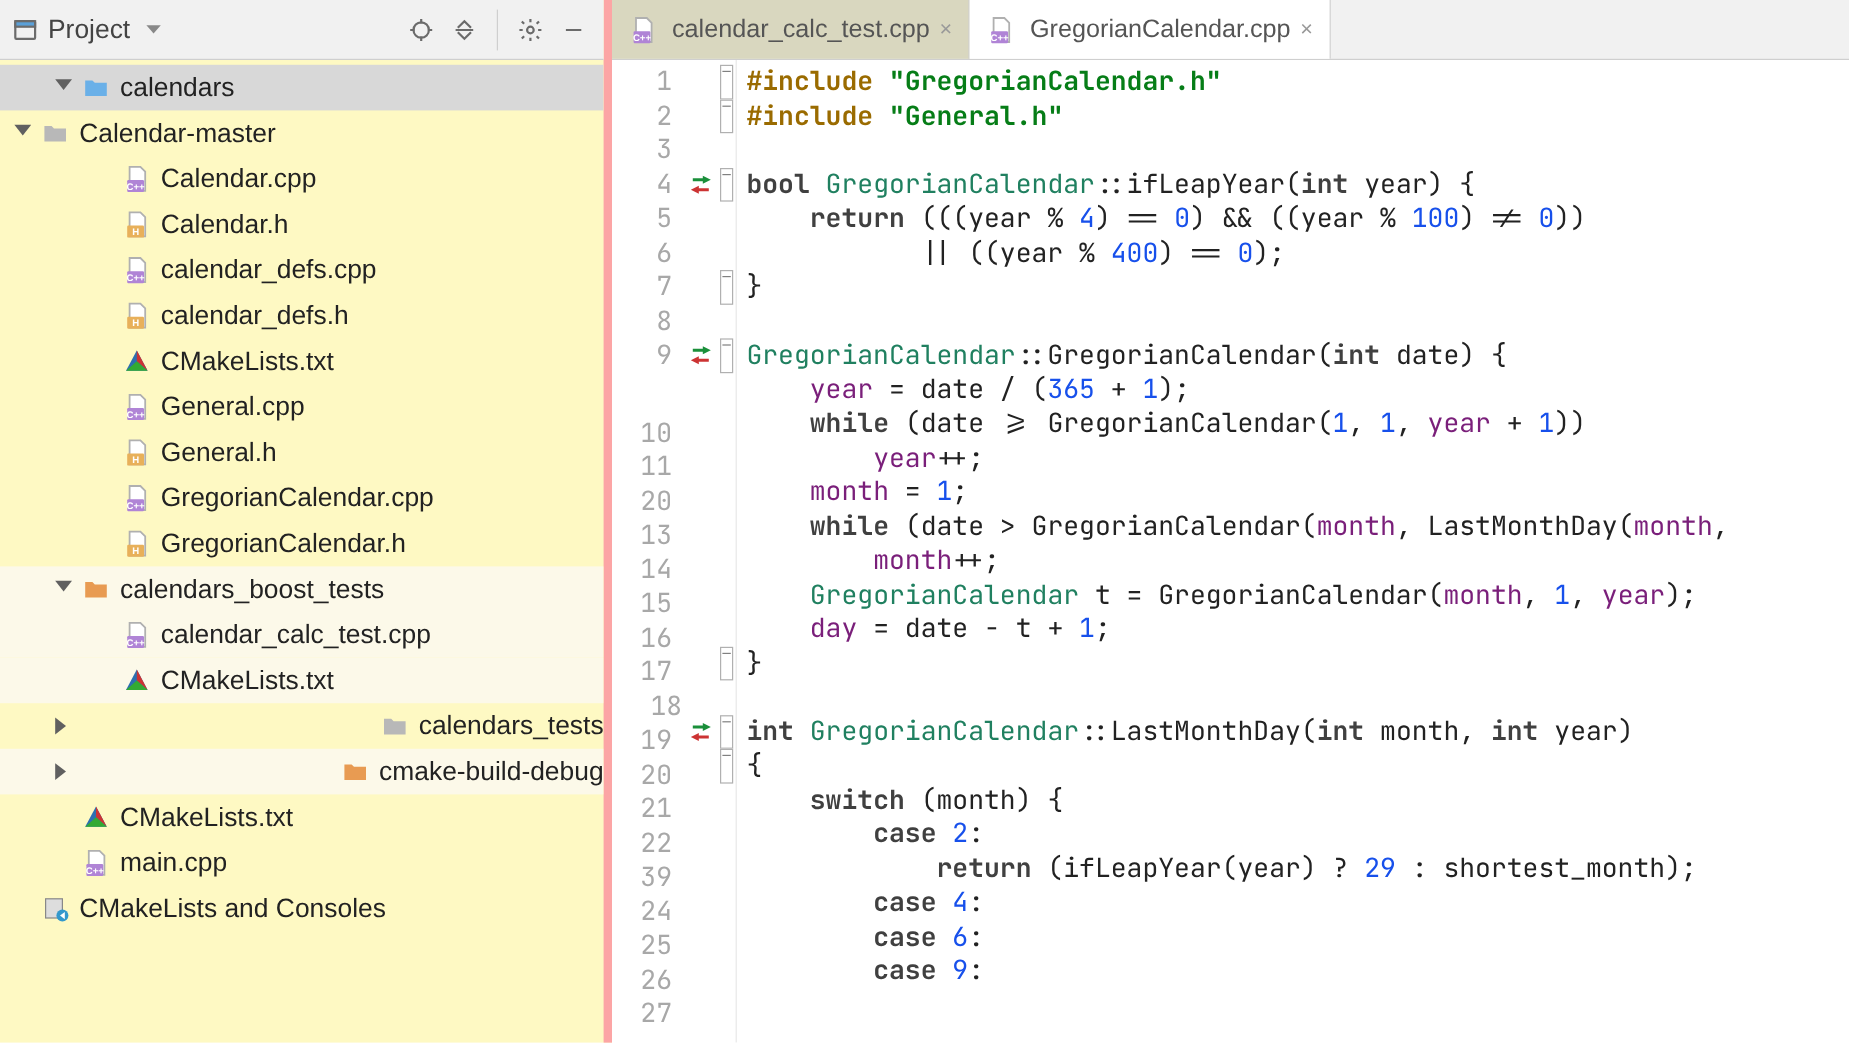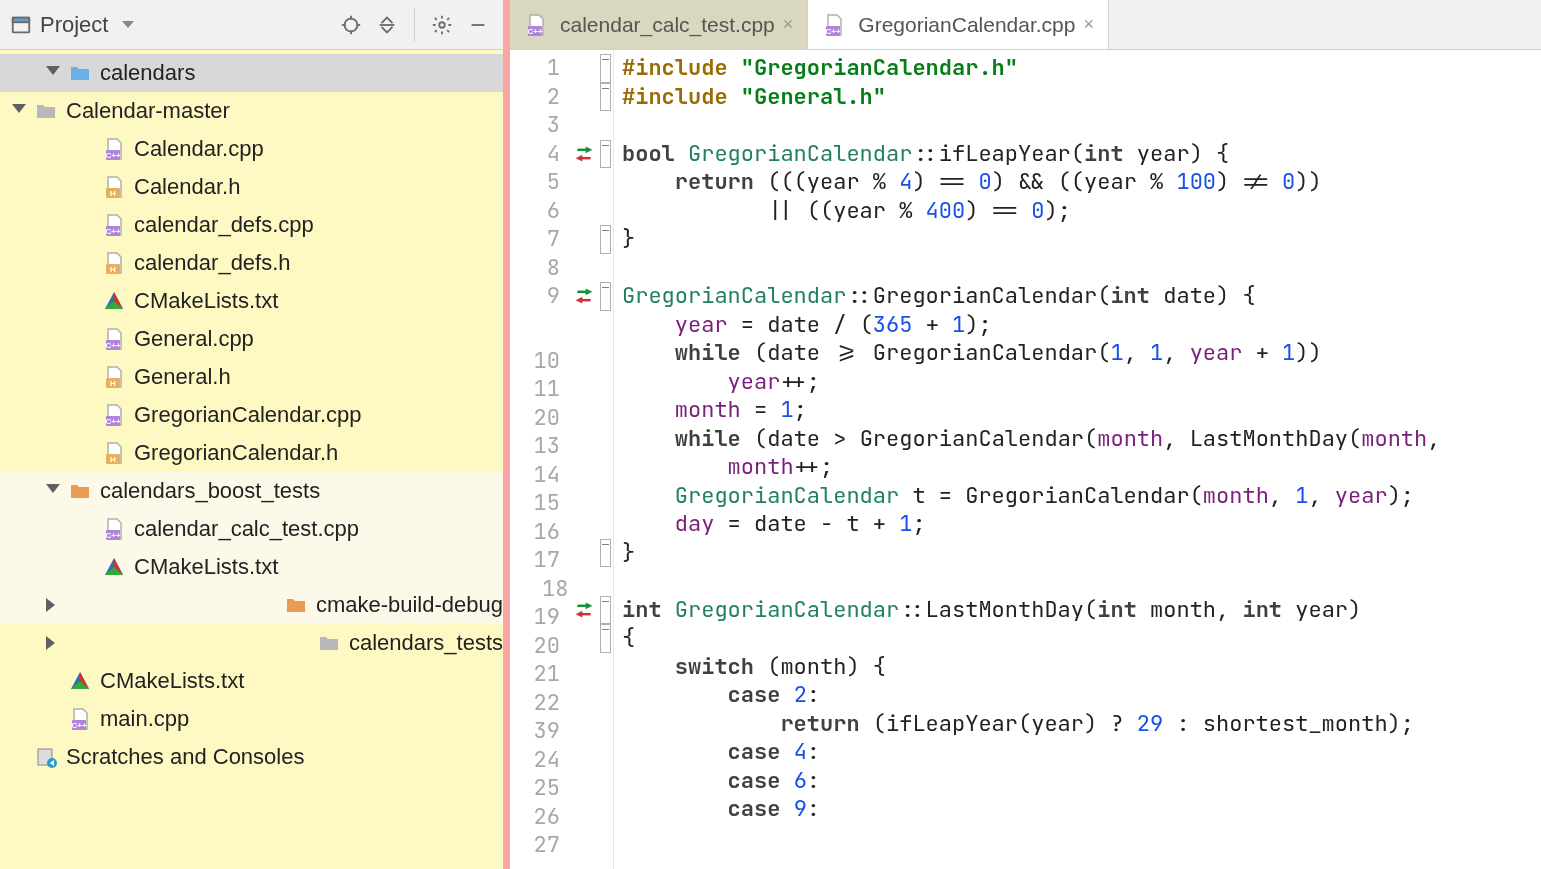--- a/index.html
+++ b/index.html
@@ -247,37 +247,37 @@
           <span class="arrow none"></span>
           <span class="ficon">
             <svg viewBox="0 0 24 24">
               <polygon points="12,3 21,20 3,20" fill="#2d6fb0"></polygon>
               <polygon points="12,3 21,20 12,12" fill="#c33"></polygon>
               <polygon points="3,20 21,20 12,12" fill="#3a3"></polygon>
             </svg>
           </span>
           <span>CMakeLists.txt</span>
         </div>
+        <div class="node" style="padding-left: 46px;">
+          <span class="arrow right"></span>
+          <span class="ficon">
+            <svg viewBox="0 0 24 24">
+              <path d="M3 6h6l2 2h10v11H3z" fill="#b8b8b8" stroke="none"></path>
+            </svg>
+          </span>
+          <span>calendars_tests</span>
+        </div>
         <div class="node changed" style="padding-left: 46px;">
           <span class="arrow right"></span>
           <span class="ficon">
             <svg viewBox="0 0 24 24">
               <path d="M3 6h6l2 2h10v11H3z" fill="#e89b52" stroke="none"></path>
             </svg>
           </span>
           <span>cmake-build-debug</span>
-        </div>
-        <div class="node" style="padding-left: 46px;">
-          <span class="arrow right"></span>
-          <span class="ficon">
-            <svg viewBox="0 0 24 24">
-              <path d="M3 6h6l2 2h10v11H3z" fill="#b8b8b8" stroke="none"></path>
-            </svg>
-          </span>
-          <span>calendars_tests</span>
         </div>
         <div class="node" style="padding-left: 46px;">
           <span class="arrow none"></span>
           <span class="ficon">
             <svg viewBox="0 0 24 24">
               <polygon points="12,3 21,20 3,20" fill="#2d6fb0"></polygon>
               <polygon points="12,3 21,20 12,12" fill="#c33"></polygon>
               <polygon points="3,20 21,20 12,12" fill="#3a3"></polygon>
             </svg>
           </span>
@@ -296,21 +296,21 @@
         </div>
         <div class="node" style="padding-left: 12px;">
           <span class="arrow none"></span>
           <span class="ficon">
             <svg viewBox="0 0 24 24">
               <rect x="4" y="4" width="14" height="16" fill="#ddd" stroke="#888"></rect>
               <circle cx="18" cy="18" r="5" fill="#39c"></circle>
               <polygon points="16,18 20,15 20,21" fill="#fff"></polygon>
             </svg>
           </span>
-          <span>Scratches and Consoles</span>
+          <span>CMakeLists and Consoles</span>
         </div>
       </div>
   </div>
 
   <div class="right">
     <div class="tabs" id="tabs">
         <div class="tab inactive1">
           <span class="ficon">
             <svg viewBox="0 0 24 24">
               <path d="M6 2h9l4 4v16H6z" fill="#fff" stroke="#b0b0b0" stroke-width="1.5"></path>

